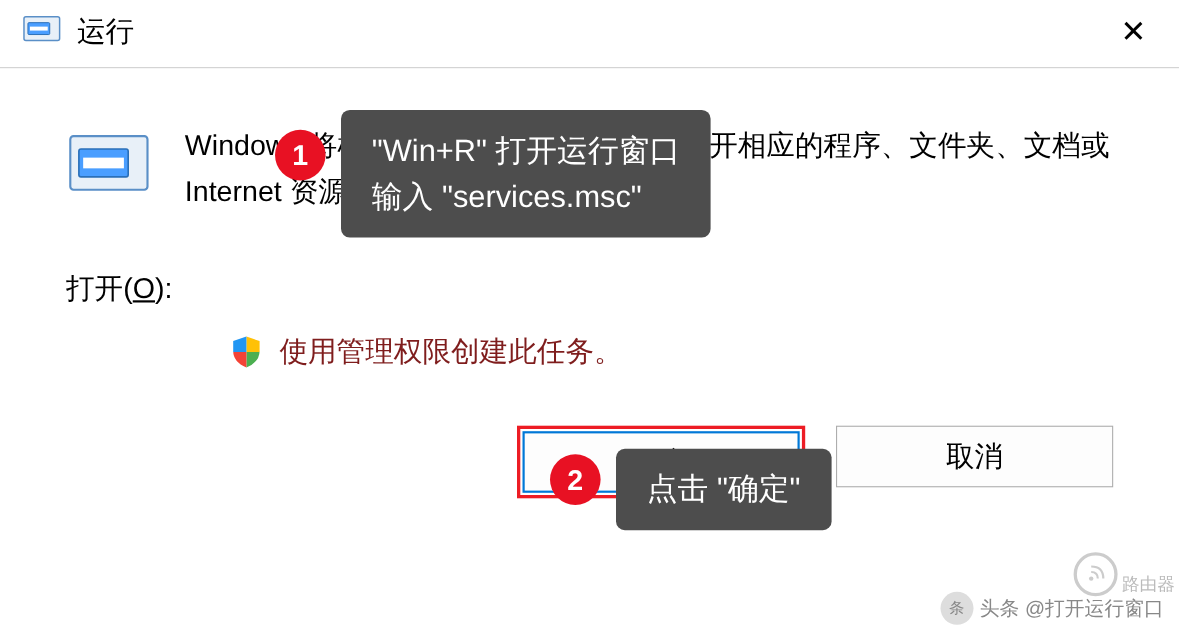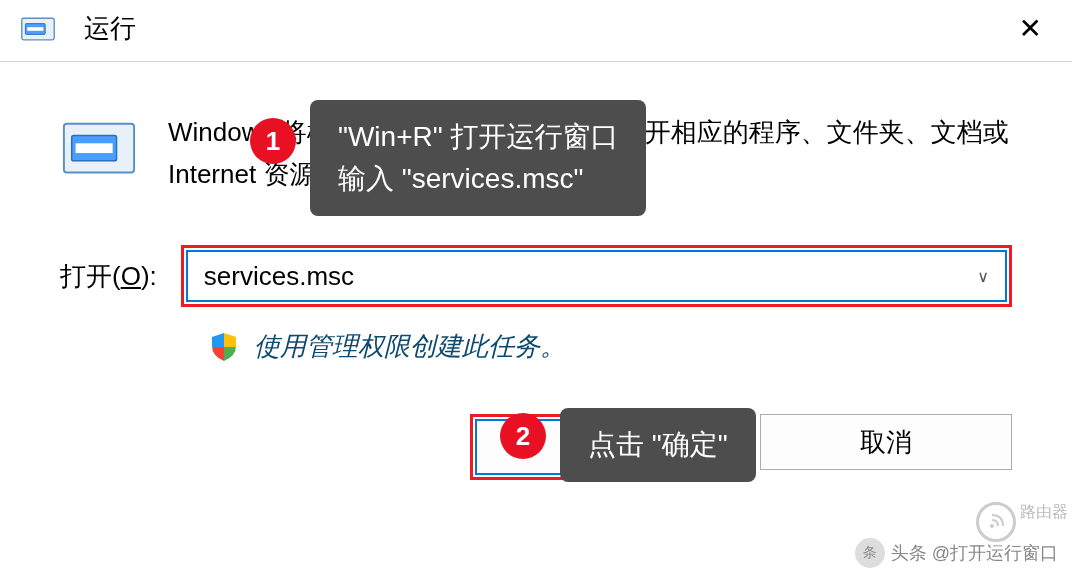--- a/index.html
+++ b/index.html
@@ -18,22 +18,22 @@
     .titlebar {
       display: flex;
       align-items: center;
       justify-content: space-between;
       padding: 8px 20px 12px 20px;
       border-bottom: 1px solid #d0d0d0;
       height: 62px;
     }
     .titlebar-left {
       display: flex;
-      align-items: center;
-      gap: 28px;
+      align-items: flex-start;
+      gap: 14px;
     }
     .run-icon-small {
       width: 36px;
       height: 30px;
       position: relative;
     }
     .run-icon-small svg {
       width: 100%;
       height: 100%;
     }
@@ -116,22 +116,21 @@
       gap: 16px;
       margin-left: 150px;
       margin-bottom: 50px;
     }
     .shield-icon {
       width: 28px;
       height: 30px;
     }
     .admin-text {
       font-size: 26px;
-      color: #0c4a6e;
-      font-style: italic;
+      color: #7f1d1d;
     }
     .button-row {
       display: flex;
       gap: 28px;
       justify-content: flex-end;
       padding-right: 0;
       margin-left: 240px;
     }
     .btn-wrapper {
       position: relative;
@@ -216,21 +215,21 @@
       align-items: center;
       justify-content: center;
       font-size: 14px;
       color: #888;
     }
     .watermark-corner {
       position: absolute;
       bottom: 40px;
       right: 4px;
       display: flex;
-      align-items: flex-start;
+      align-items: flex-end;
       gap: 4px;
       color: #bbb;
       font-size: 16px;
     }
     .watermark-corner-icon {
       width: 40px;
       height: 40px;
       border-radius: 50%;
       border: 3px solid #ccc;
       display: flex;
@@ -264,26 +263,20 @@
         <rect x="16" y="28" width="38" height="10" fill="#fff"></rect>
       </svg>
     </div>
     <div class="description-text">Windows 将根据你所输入的名称，为你打开相应的程序、文件夹、文档或 Internet 资源。</div>
   </div>
 
   <div class="input-row">
     <span class="open-label">
       <span>打开(</span><u>O</u><span>):</span>
     </span>
-    <div class="input-wrapper">
-      <div class="combo-box">
-        <input class="combo-input" type="text" value="services.msc" style="">
-        <span class="chevron">∨</span>
-      </div>
-    </div>
   </div>
 
   <div class="admin-row">
     <div class="shield-icon">
       <svg viewBox="0 0 28 30">
         <path d="M14 1 L26 5 L26 14 Q26 24 14 29 Q2 24 2 14 L2 5 Z" fill="none"></path>
         <path d="M14 1 L26 5 L26 15 L14 15 Z" fill="#ffc107"></path>
         <path d="M14 1 L2 5 L2 15 L14 15 Z" fill="#2196f3"></path>
         <path d="M14 15 L26 15 L26 14 Q26 24 14 29 Z" fill="#4caf50"></path>
         <path d="M14 15 L2 15 L2 14 Q2 24 14 29 Z" fill="#f44336"></path>

